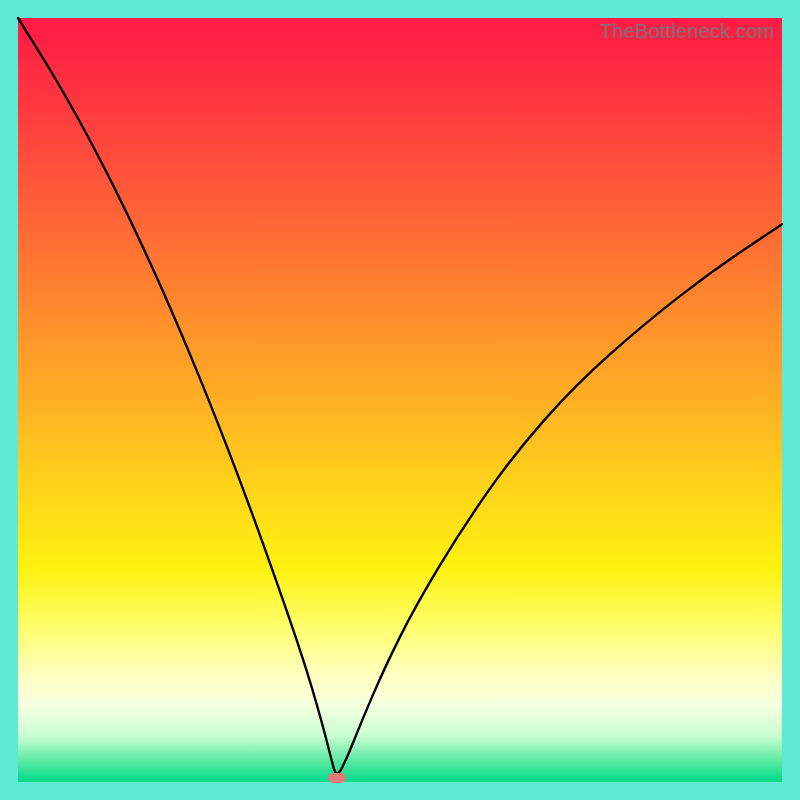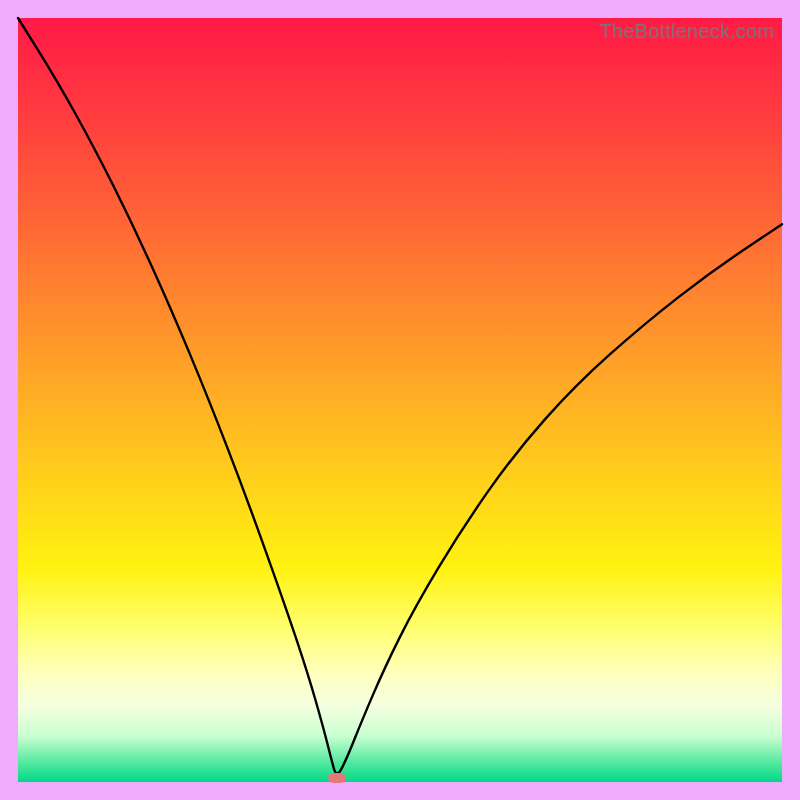--- a/index.html
+++ b/index.html
@@ -8,21 +8,21 @@
     width: 800px;
     height: 800px;
     background: #000;
     font-family: Arial, Helvetica, sans-serif;
     overflow: hidden;
   }
   .frame {
     position: relative;
     width: 800px;
     height: 800px;
-    background: #f0abfc;
+    background: #5eead4;
   }
   .plot {
     position: absolute;
     left: 18px;
     top: 18px;
     width: 764px;
     height: 764px;
     background: linear-gradient(
       to bottom,
       #ff1a46 0%,

